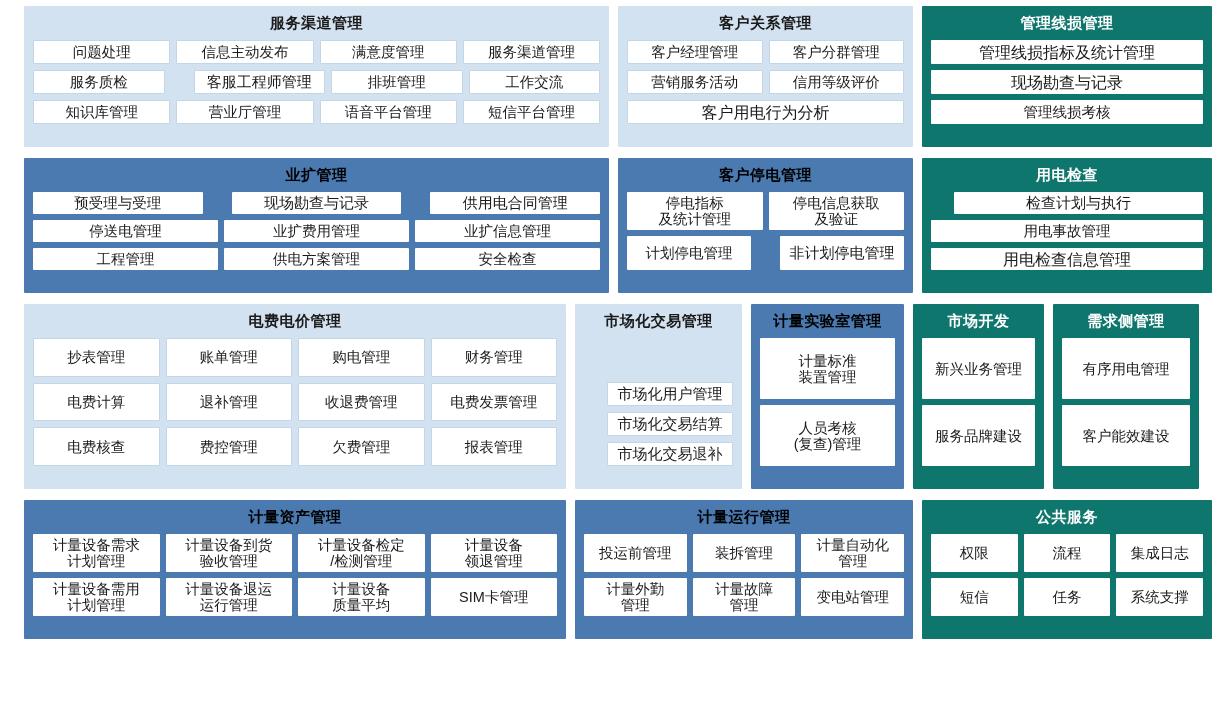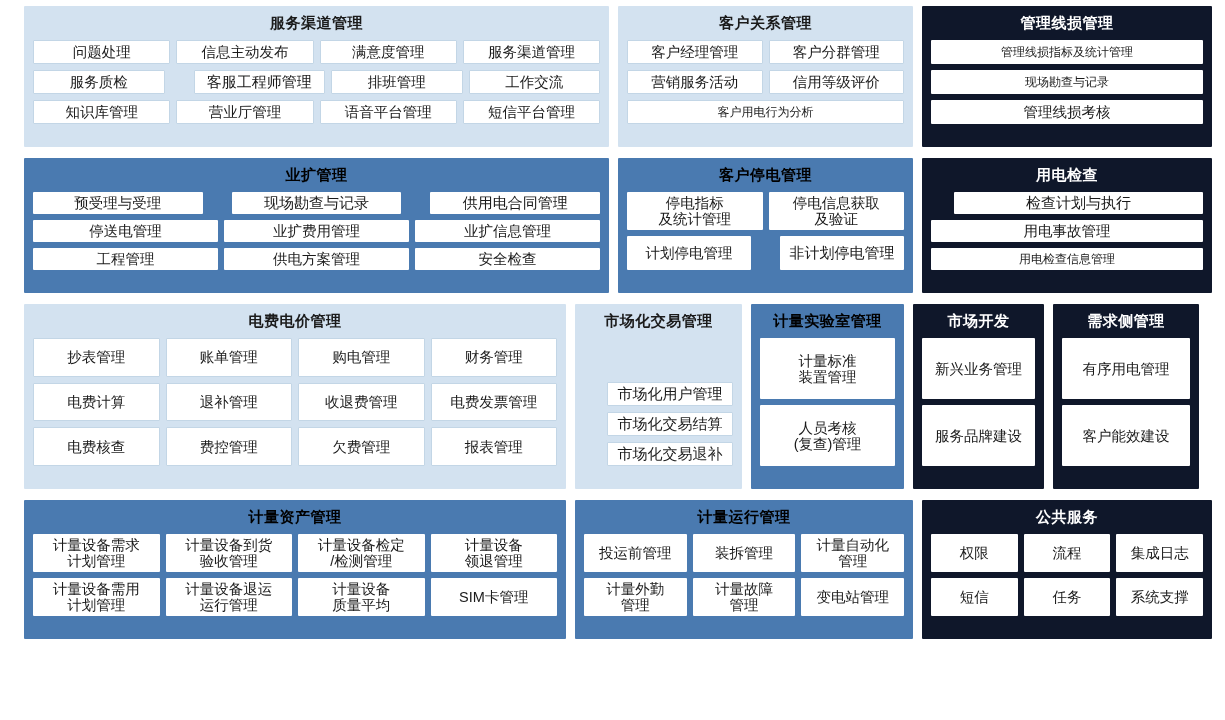--- a/index.html
+++ b/index.html
@@ -20,21 +20,21 @@
 
   
   .panel{
     display:flex;flex-direction:column;
     padding:7px 9px 23px 9px;
     box-sizing:border-box;
     border-radius:1px;
   }
   .panel.light{background:#d3e2f0;}
   .panel.blue{background:#4a7ab0;}
-  .panel.green{background:#0f172a;}
+  .panel.green{background:#0f766e;}
 
   .panel-title{
     text-align:center;
     font-weight:bold;
     font-size:15px;
     line-height:20px;
     margin-bottom:7px;
     letter-spacing:.5px;
   }
   .panel.light .panel-title{color:#1b1b1b;}
@@ -52,21 +52,21 @@
     display:flex;align-items:center;justify-content:center;
     text-align:center;
     flex:1;
     padding:3px 2px;
     box-sizing:border-box;
     white-space:pre-line;
     border-radius:1px;
   }
   .panel.light .tile{border:1px solid #c3d6e6;}
   .tile.t-sm{font-size:15px;margin-left:23px;}
-  .tile.t-xs{font-size:12px;line-height:15px;}
+  .tile.t-xs{font-size:16px;line-height:15px;}
 </style>
 </head>
 <body>
 
 <div id="canvas">
     <div class="row">
       <div class="panel light" style="flex: 0 0 585px;">
         <div class="panel-title">服务渠道管理</div>
         <div class="grid">
           <div class="grid-row">

